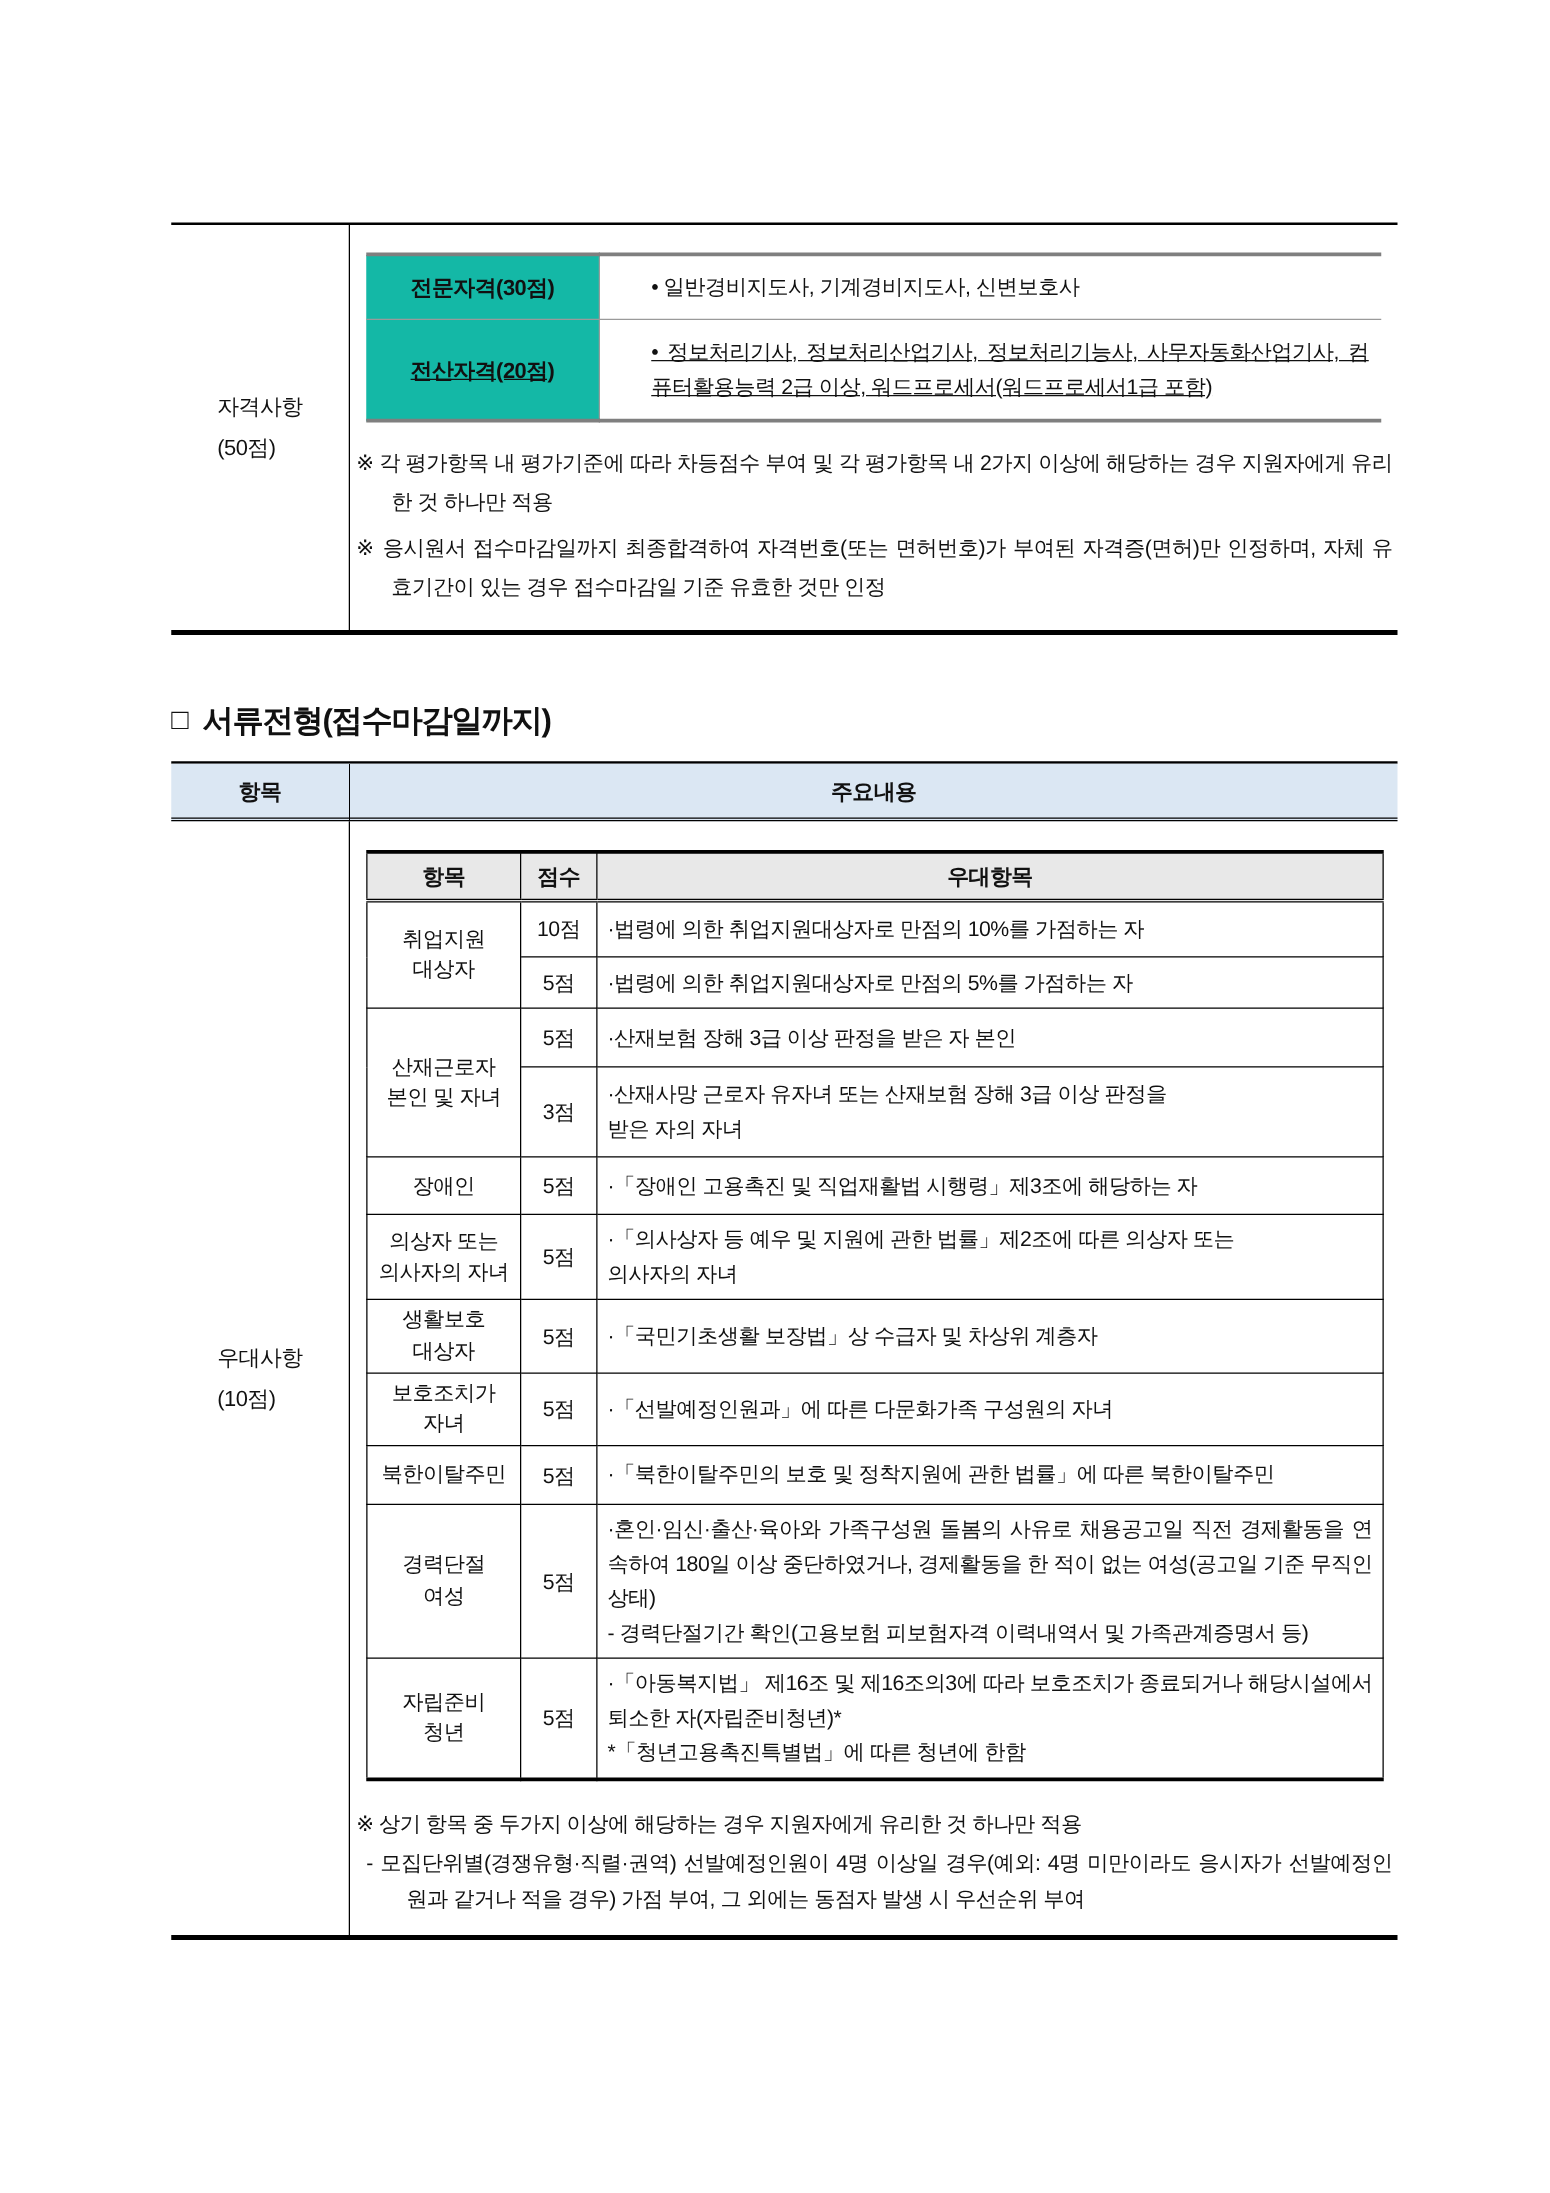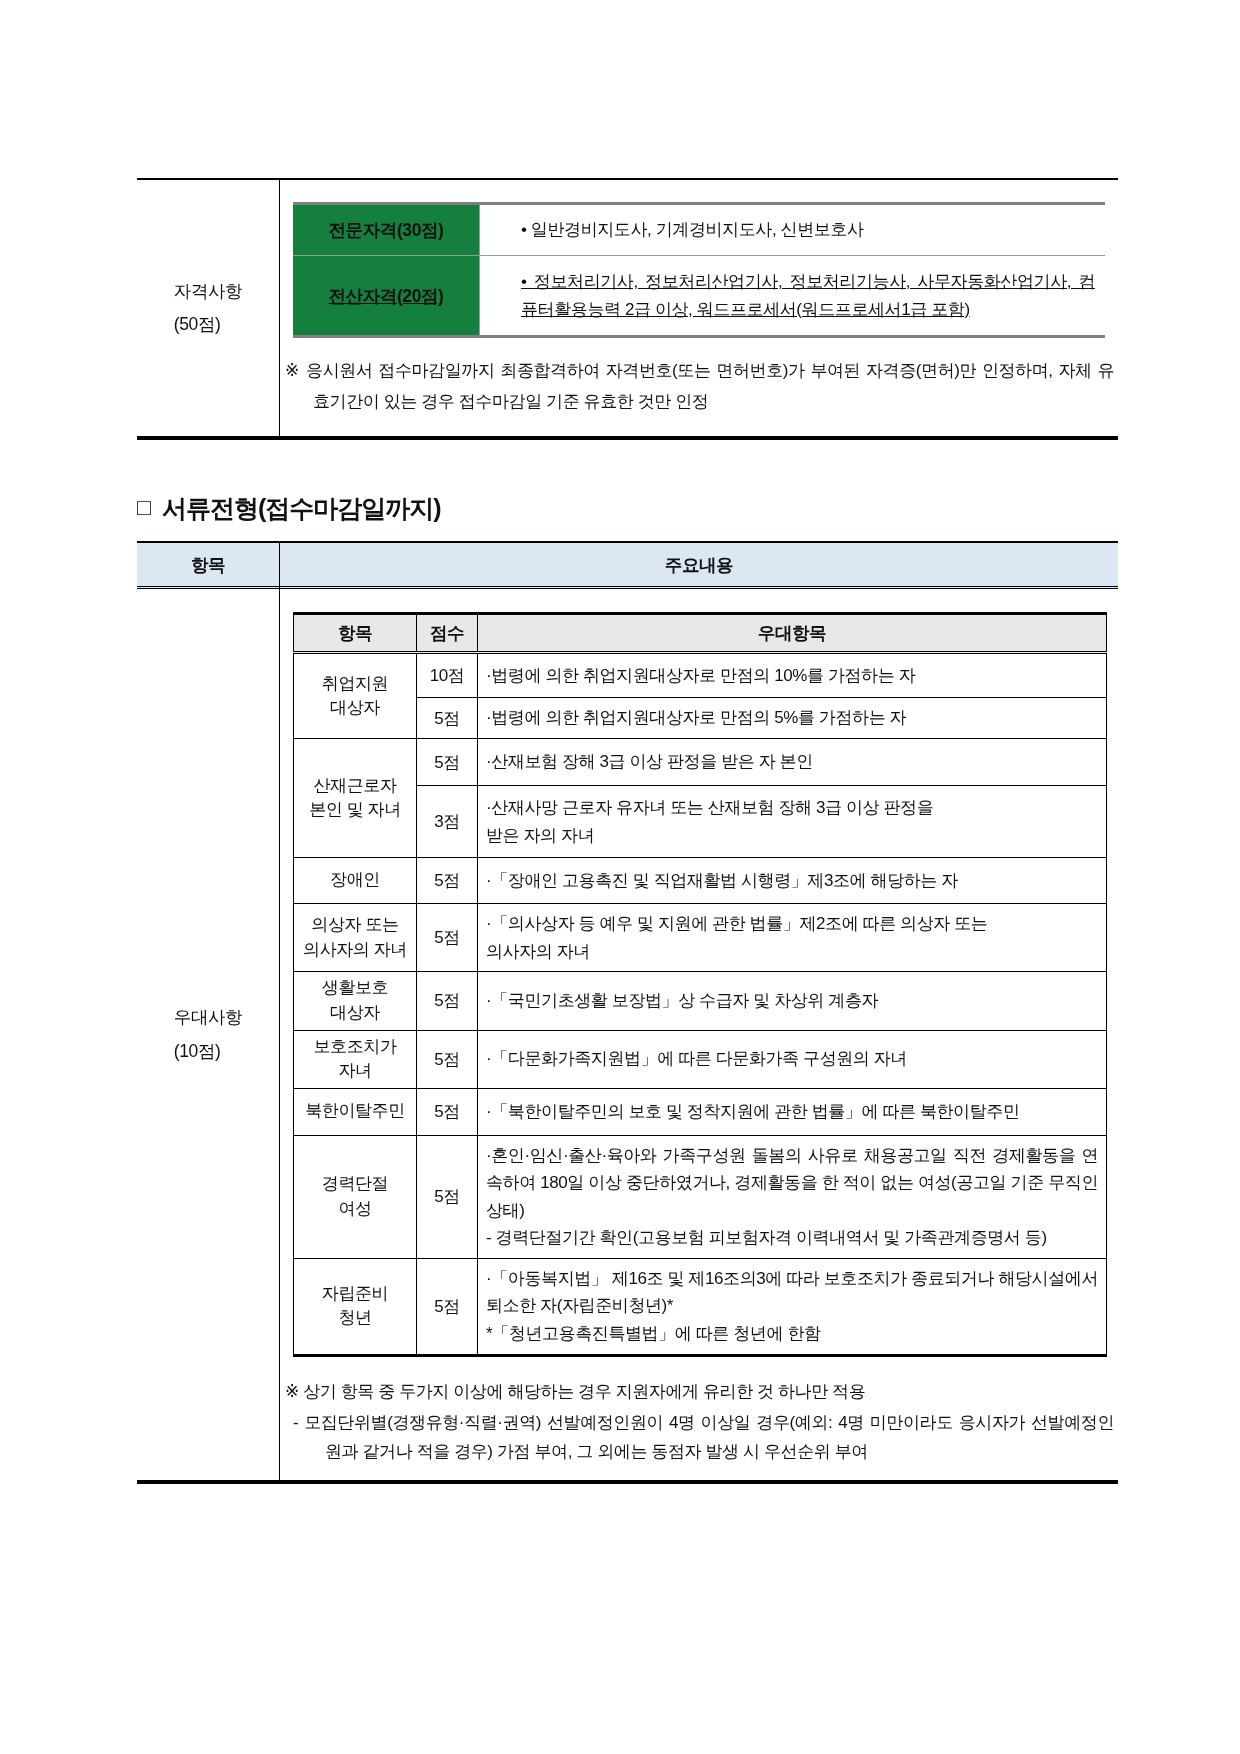--- a/index.html
+++ b/index.html
@@ -36,21 +36,21 @@
   
   table{border-collapse:collapse;}
   .qual{
     width:812px;margin:22px 0 0 12px;
     border-top:3px solid #7f7f7f;border-bottom:3px solid #7f7f7f;
   }
   .qual td{border:1px solid #9a9a9a;vertical-align:middle;}
   .qual td:first-child{border-left:none;}
   .qual td:last-child{border-right:none;padding-left:41px;}
   .qual .qlabel{
-    width:184px;background:#15803d;font-weight:700;text-align:center;font-size:17.5px;
+    width:184px;background:#14b8a6;font-weight:700;text-align:center;font-size:17.5px;
   }
   .qual .qdesc{padding:8px 10px 8px 14px;line-height:1.62;text-align:justify;}
 
   
   .pref{
     width:814px;margin:23px 0 0 12px;
     border-top:3px solid #000;border-bottom:3px solid #000;
   }
   .pref th,.pref td{border:1px solid #000;vertical-align:middle;}
   .pref th{
@@ -97,20 +97,21 @@
           <td class="qlabel">전문자격(30점)</td>
           <td class="qdesc">• 일반경비지도사, 기계경비지도사, 신변보호사</td>
         </tr>
         <tr class="h81">
           <td class="qlabel">전산자격(20점)</td>
           <td class="qdesc">• 정보처리기사, 정보처리산업기사, 정보처리기능사, 사무자동화산업기사, 컴퓨터활용능력 2급 이상, 워드프로세서(워드프로세서1급 포함)</td>
         </tr>
       </tbody>
     </table>
     <div class="notes">
+      <p class="note">※ 각 평가항목 내 평가기준에 따라 차등점수 부여 및 각 평가항목 내 2가지 이상에 해당하는 경우 지원자에게 유리한 것 하나만 적용</p>
       <p class="note">※ 응시원서 접수마감일까지 최종합격하여 자격번호(또는 면허번호)가 부여된 자격증(면허)만 인정하며, 자체 유효기간이 있는 경우 접수마감일 기준 유효한 것만 인정</p>
     </div>
   </div>
 </div>
 
 <div class="heading">
   <span class="sq">□</span>
   <span>서류전형(접수마감일까지)</span>
 </div>
 
@@ -176,21 +177,21 @@
           <td class="cat pre">생활보호
 대상자</td>
           <td class="score">5점</td>
           <td class="desc pre">·「국민기초생활 보장법」상 수급자 및 차상위 계층자</td>
         </tr>
 
         <tr class="h56">
           <td class="cat pre">보호조치가
 자녀</td>
           <td class="score">5점</td>
-          <td class="desc pre">·「다문화가족지원법」에 따른 다문화가족 구성원의 자녀</td>
+          <td class="desc pre">·「선발예정인원과」에 따른 다문화가족 구성원의 자녀</td>
         </tr>
 
         <tr class="h47">
           <td class="cat pre">북한이탈주민</td>
           <td class="score">5점</td>
           <td class="desc pre">·「북한이탈주민의 보호 및 정착지원에 관한 법률」에 따른 북한이탈주민</td>
         </tr>
 
         <tr class="h117">
           <td class="cat pre">경력단절

